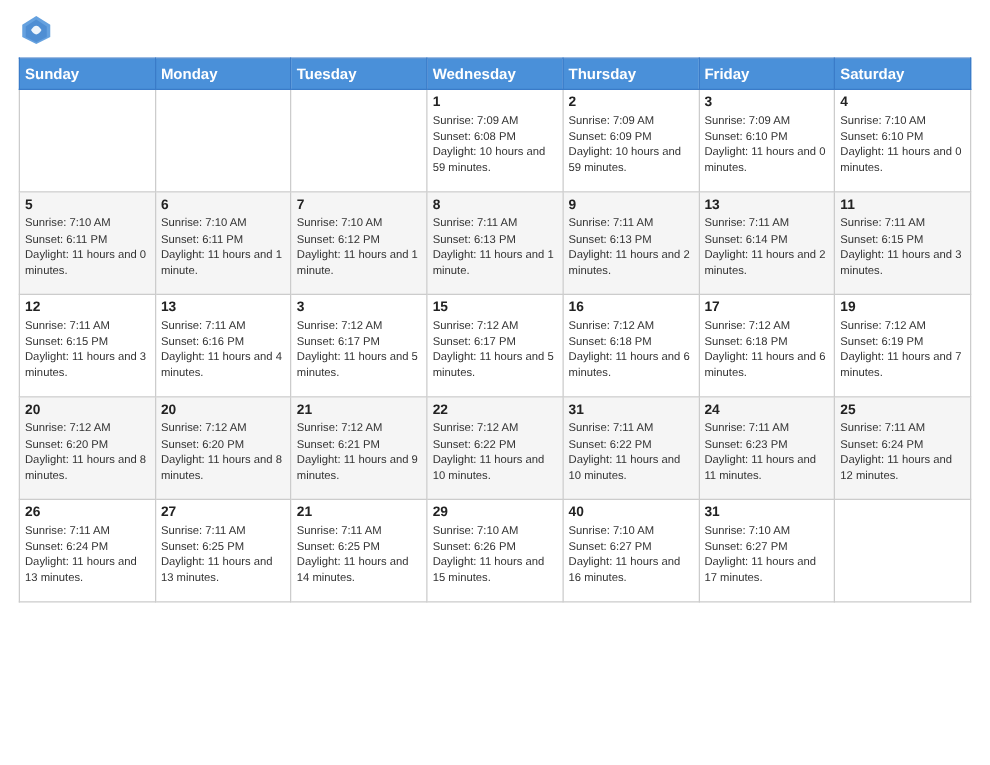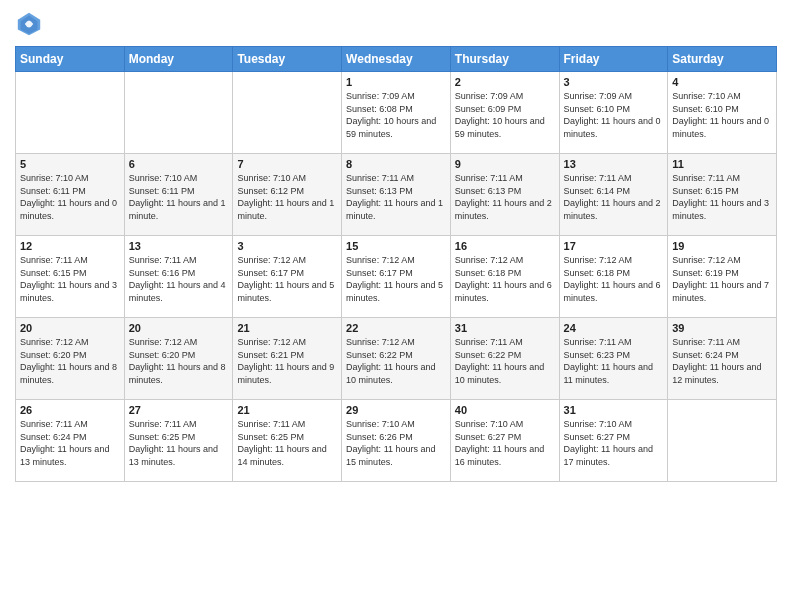--- a/index.html
+++ b/index.html
@@ -277,21 +277,21 @@
 Sunset: 6:22 PM
 Daylight: 11 hours and 10 minutes.</div>
           </td>
           <td>
             <div class="day-number">24</div>
             <div class="day-info" style="white-space: pre-line;">Sunrise: 7:11 AM
 Sunset: 6:23 PM
 Daylight: 11 hours and 11 minutes.</div>
           </td>
           <td>
-            <div class="day-number">39</div>
+            <div class="day-number">25</div>
             <div class="day-info" style="white-space: pre-line;">Sunrise: 7:11 AM
 Sunset: 6:24 PM
 Daylight: 11 hours and 12 minutes.</div>
           </td>
         </tr>
         <tr>
           <td>
             <div class="day-number">26</div>
             <div class="day-info" style="white-space: pre-line;">Sunrise: 7:11 AM
 Sunset: 6:24 PM

